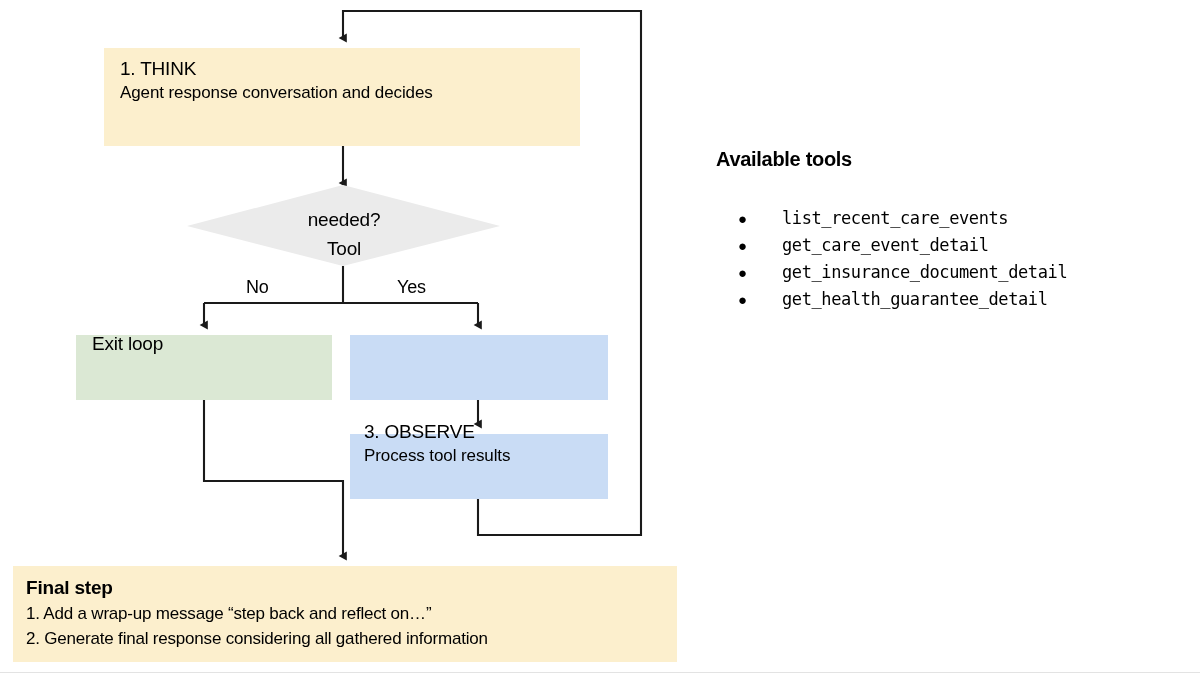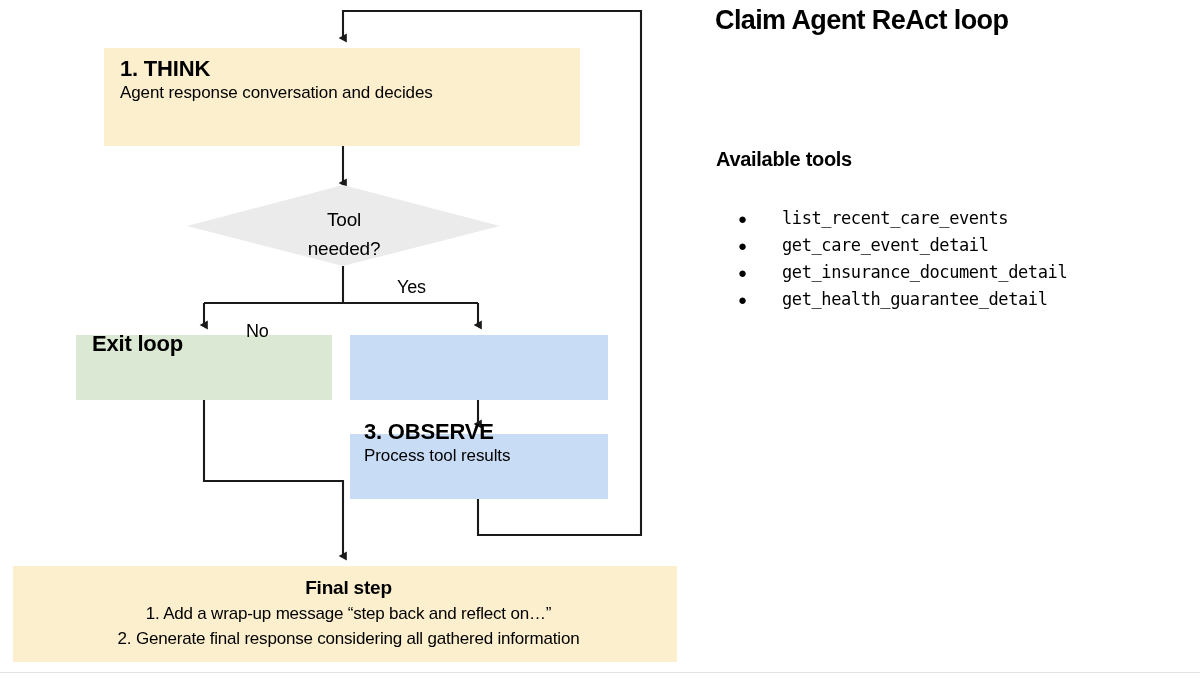--- a/index.html
+++ b/index.html
@@ -36,22 +36,22 @@
     position: absolute;
     box-sizing: border-box;
   }
 
   .node-text {
     position: absolute;
     box-sizing: border-box;
   }
 
   .n-title {
-    font-size: 22px;
-    font-weight: bold;
+    font-size: 19px;
+    font-weight: normal;
     line-height: 24px;
     letter-spacing: -0.2px;
     white-space: nowrap;
   }
   .n-body {
     font-size: 17px;
     font-weight: normal;
     line-height: 23px;
     letter-spacing: -0.1px;
   }
@@ -76,21 +76,21 @@
     line-height: 29px;
     letter-spacing: -0.2px;
   }
 
   
   .branch-label {
     position: absolute;
     font-size: 18px;
     letter-spacing: -0.2px;
   }
-  #label-no  { left: 246px; top: 277px; margin-top: 44px; }
+  #label-no  { left: 246px; top: 277px; }
   #label-yes { left: 397px; top: 277px; text-align: center; }
 
   
   #exit-box {
     left: 76px; top: 335px;
     width: 256px; height: 65px;
     background: #dbe8d4;
   }
   #exit-text {
     left: 92px; top: 332px;
@@ -121,21 +121,20 @@
 
   
   #final-box {
     left: 13px; top: 566px;
     width: 664px; height: 96px;
     background: #fcefcd;
   }
   #final-text {
     left: 26px; top: 575px;
     width: 645px;
-    text-align: center;
   }
   #final-text .f-line {
     font-size: 17px;
     line-height: 25px;
     letter-spacing: -0.2px;
     white-space: nowrap;
   }
   #final-text .f-title {
     font-size: 19px;
     font-weight: bold;
@@ -234,22 +233,22 @@
   <div class="node" id="act-box"></div>
   <div class="node" id="observe-box"></div>
   <div class="node" id="final-box"></div>
 
   <div class="node-text" id="think-text">
     <div class="n-title">1. THINK</div>
     <div class="n-body">Agent response conversation and decides</div>
   </div>
 
   <div class="node-text" id="decision-label">
+    <div>needed?</div>
     <div>Tool</div>
-    <div>needed?</div>
   </div>
 
   <span class="branch-label" id="label-no">No</span>
   <span class="branch-label" id="label-yes">Yes</span>
 
   <div class="node-text" id="exit-text">
     <div class="n-title">Exit loop</div>
   </div>
 
 
@@ -257,21 +256,20 @@
     <div class="n-title">3. OBSERVE</div>
     <div class="n-body">Process tool results</div>
   </div>
 
   <div class="node-text" id="final-text">
     <div class="f-title">Final step</div>
     <div class="f-line">1. Add a wrap-up message “step back and reflect on…”</div>
     <div class="f-line">2. Generate final response considering all gathered information</div>
   </div>
 
-  <div id="panel-title">Claim Agent ReAct loop</div>
   <div id="tools-heading">Available tools</div>
 
   <ul id="tools-list">
     <li>
       <span class="bullet">●</span>
       <span>list_recent_care_events</span>
     </li>
     <li>
       <span class="bullet">●</span>
       <span>get_care_event_detail</span>

